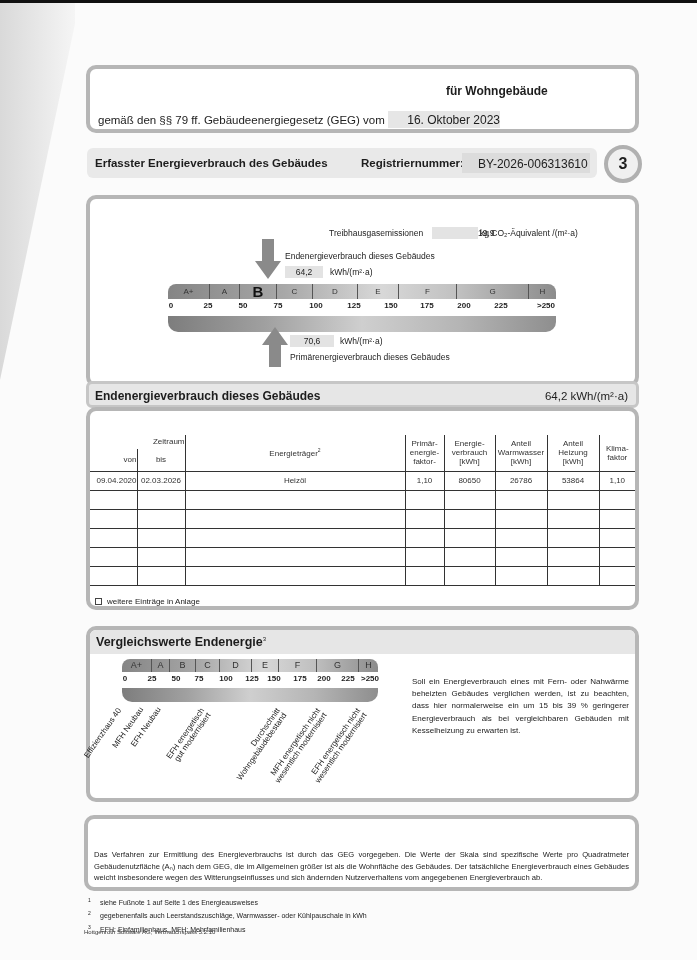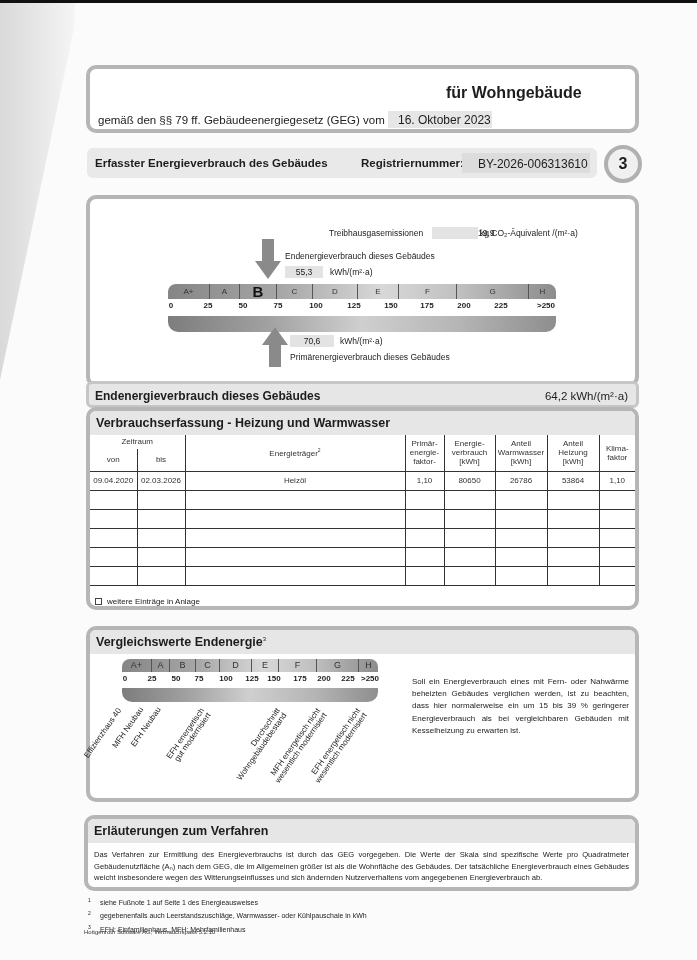--- a/index.html
+++ b/index.html
@@ -2,24 +2,24 @@
 <html><head>
 <meta charset="utf-8">
 <style>
   * { box-sizing: border-box; margin: 0; padding: 0; }
   body { width: 697px; height: 960px; background: #fbfbfb; font-family: "Liberation Sans", sans-serif; color: #1d1d1d; position: relative; overflow: hidden; }
   .page-shadow-left { position: absolute; left: 0; top: 0; width: 75px; height: 960px; background: linear-gradient(90deg,#d9d9d9,#f5f5f5); clip-path: polygon(0 0, 80px 0, 0 380px); }
   .page-top-edge { position: absolute; left: 0; top: 0; width: 697px; height: 3px; background: #111; }
   .box { position: absolute; border: 4px solid #b6b6b6; border-radius: 10px; background: #fff; }
   .title-box { left: 86px; top: 65px; width: 553px; height: 68px; }
   .big-title { position: absolute; left: 12px; top: 4px; font-size: 38px; font-weight: bold; letter-spacing: 0.5px; color: #1a1a1a; }
-  .sub-title { position: absolute; left: 356px; top: 15px; font-size: 16px; font-weight: bold; }
+  .sub-title { position: absolute; left: 356px; top: 15px; font-size: 12px; font-weight: bold; }
   .law-line { position: absolute; left: 8px; top: 44px; font-size: 11.5px; color: #222; }
   .law-line sup { font-size: 7px; }
-  .date-field { position: absolute; left: 298px; top: 42px; width: 104px; height: 17px; background: #e6e6e6; font-size: 12px; padding: 2px 0 0 10px; }
+  .date-field { position: absolute; left: 298px; top: 42px; width: 112px; height: 17px; background: #e6e6e6; font-size: 12px; padding: 2px 0 0 10px; text-align: right; }
 
   .reg-bar { position: absolute; left: 87px; top: 148px; width: 510px; height: 30px; background: #e9e9e9; border-radius: 6px; }
   .reg-label { position: absolute; left: 8px; top: 9px; font-size: 11.5px; font-weight: bold; }
   .reg-num-label { position: absolute; left: 274px; top: 9px; font-size: 11.5px; font-weight: bold; }
   .reg-num { position: absolute; left: 375px; top: 5px; width: 128px; height: 20px; background: #dcdcdc; font-size: 12px; padding: 4px 0 0 16px; }
   .page-num { position: absolute; left: 604px; top: 145px; width: 38px; height: 38px; border: 4px solid #b0b0b0; border-radius: 50%; background: #f0f0f0; font-size: 16px; font-weight: bold; text-align: center; line-height: 30px; }
 
   .sec-head { position: absolute; left: 0; top: 0; right: 0; height: 24px; background: #e6e6e6; border-radius: 6px 6px 0 0; font-size: 12.5px; font-weight: bold; padding: 5px 0 0 6px; }
 
   .ev-box { left: 86px; top: 195px; width: 553px; height: 192px; }
@@ -40,21 +40,21 @@
   .end-bar .t1 { position: absolute; left: 6px; top: 5px; font-size: 12px; font-weight: bold; }
   .end-bar .t2 { position: absolute; left: 219px; top: 5px; font-size: 12px; }
   .end-bar .t3 { position: absolute; right: 8px; top: 6px; font-size: 11.5px; }
 
   .vb-box { left: 86px; top: 407px; width: 553px; height: 203px; }
   table.vt { position: absolute; left: 0; top: 24px; width: 545px; border-collapse: collapse; }
   table.vt th, table.vt td { border: 1px solid #333; font-size: 8px; font-weight: normal; text-align: center; color: #333; }
   table.vt th { height: 16px; line-height: 1.15; }
   table.vt td { height: 19px; }
   table.vt tr:first-child th { border-top: none; }
-  table.vt tr th:first-child, table.vt tr td:first-child { border-left: none; }
+  table.vt tr th:first-child, table.vt tr td:first-child { border-left: none; text-align: right; }
   table.vt tr th:last-child, table.vt tr td:last-child { border-right: none; }
   .vt .nob { border-bottom: none !important; }
   .vt .not { border-top: none !important; }
   .more-entries { position: absolute; left: 5px; top: 186px; font-size: 8px; color: #222; }
   .chk { display: inline-block; width: 7px; height: 7px; border: 1px solid #444; margin-right: 5px; vertical-align: -1px; }
 
   .vg-box { left: 86px; top: 626px; width: 553px; height: 176px; }
   .rot-labels { position: absolute; left: 0; top: 0; }
   .rot { position: absolute; font-size: 8px; color: #222; transform-origin: right top; transform: rotate(-55deg); white-space: nowrap; text-align: right; line-height: 1.05; }
   .vg-text { position: absolute; left: 322px; top: 46px; width: 217px; font-size: 8px; line-height: 12.2px; text-align: justify; color: #222; }
@@ -87,21 +87,21 @@
 
 <div class="box ev-box">
   <div class="small" style="left:239px;top:29px;">Treibhausgasemissionen</div>
   <div class="val-field" style="left:342px;top:28px;width:42px;font-weight:normal;padding-left:46px;">19,9</div>
   <div class="small" style="left:390px;top:29px;">kg CO₂-Äquivalent /(m²·a)</div>
 
   <svg class="arrow-down" viewBox="0 0 26 40">
       <polygon points="7,0 19,0 19,22 26,22 13,40 0,22 7,22" fill="#8a8a8a"></polygon>
     </svg>
   <div class="small" style="left:195px;top:52px;">Endenergieverbrauch dieses Gebäudes</div>
-  <div class="val-field" style="left:195px;top:67px;width:38px;">55,3</div>
+  <div class="val-field" style="left:195px;top:67px;width:38px;">64,2</div>
   <div class="small" style="left:240px;top:68px;">kWh/(m²·a)</div>
 
   <div class="scale" style="left:78px;top:85px;">
     <div class="scale-top" style="width:388px;">
       <div class="seg" style="width:42px;">A+</div>
       <div class="seg" style="width:30px;">A</div>
       <div class="seg" style="width:37px;font-size:15px;font-weight:bold;color:#111;">B</div>
       <div class="seg" style="width:36px;">C</div>
       <div class="seg" style="width:45px;">D</div>
       <div class="seg" style="width:41px;">E</div>
@@ -132,21 +132,20 @@
   <div class="small" style="left:250px;top:137px;">kWh/(m²·a)</div>
   <div class="small" style="left:200px;top:153px;">Primärenergieverbrauch dieses Gebäudes</div>
 </div>
 
 <div class="end-bar">
   <span class="t1">Endenergieverbrauch dieses Gebäudes</span>
   <span class="t3">64,2 kWh/(m²·a)</span>
 </div>
 
 <div class="box vb-box">
-  <div class="sec-head">Verbrauchserfassung - Heizung und Warmwasser</div>
   <table class="vt">
     <tbody>
         <tr>
       <th colspan="2" class="nob" style="height:14px;">Zeitraum</th>
       <th rowspan="2" style="width:220px;"><span>Energieträger</span><sup style="font-size:5px;">2</sup></th>
       <th rowspan="2" style="width:39px;white-space:pre-line;">Primär-
 energie-
 faktor-</th>
       <th rowspan="2" style="width:51px;white-space:pre-line;">Energie-
 verbrauch
@@ -266,21 +265,20 @@
     <div class="rot" style="left:105px;top:77px;"><span>Durchschnitt</span><br><span>Wohngebäudebestand</span></div>
     <div class="rot" style="left:142px;top:77px;"><span>MFH energetisch nicht</span><br><span>wesentlich modernisiert</span></div>
     <div class="rot" style="left:182px;top:77px;"><span>EFH energetisch nicht</span><br><span>wesentlich modernisiert</span></div>
   </div>
   <div class="vg-text">
     <div>Soll ein Energieverbrauch eines mit Fern- oder Nahwärme beheizten Gebäudes verglichen werden, ist zu beachten, dass hier normalerweise ein um 15 bis 39 % geringerer Energieverbrauch als bei vergleichbaren Gebäuden mit Kesselheizung zu erwarten ist.</div>
   </div>
 </div>
 
 <div class="box er-box">
-  <div class="sec-head">Erläuterungen zum Verfahren</div>
   <div class="er-text">Das Verfahren zur Ermittlung des Energieverbrauchs ist durch das GEG vorgegeben. Die Werte der Skala sind spezifische Werte pro Quadratmeter Gebäudenutzfläche (Aₙ) nach dem GEG, die im Allgemeinen größer ist als die Wohnfläche des Gebäudes. Der tatsächliche Energieverbrauch eines Gebäudes weicht insbesondere wegen des Witterungseinflusses und sich ändernden Nutzerverhaltens vom angegebenen Energieverbrauch ab.</div>
 </div>
 
 <div class="footnotes">
   <div><sup>1</sup><span>siehe Fußnote 1 auf Seite 1 des Energieausweises</span></div>
   <div><sup>2</sup><span>gegebenenfalls auch Leerstandszuschläge, Warmwasser- oder Kühlpauschale in kWh</span></div>
   <div><sup>3</sup><span>EFH: Einfamilienhaus, MFH: Mehrfamilienhaus</span></div>
 </div>
 <div class="vendor">Hottgenroth Software AG, Verbrauchspass 5.2.10</div>
 

